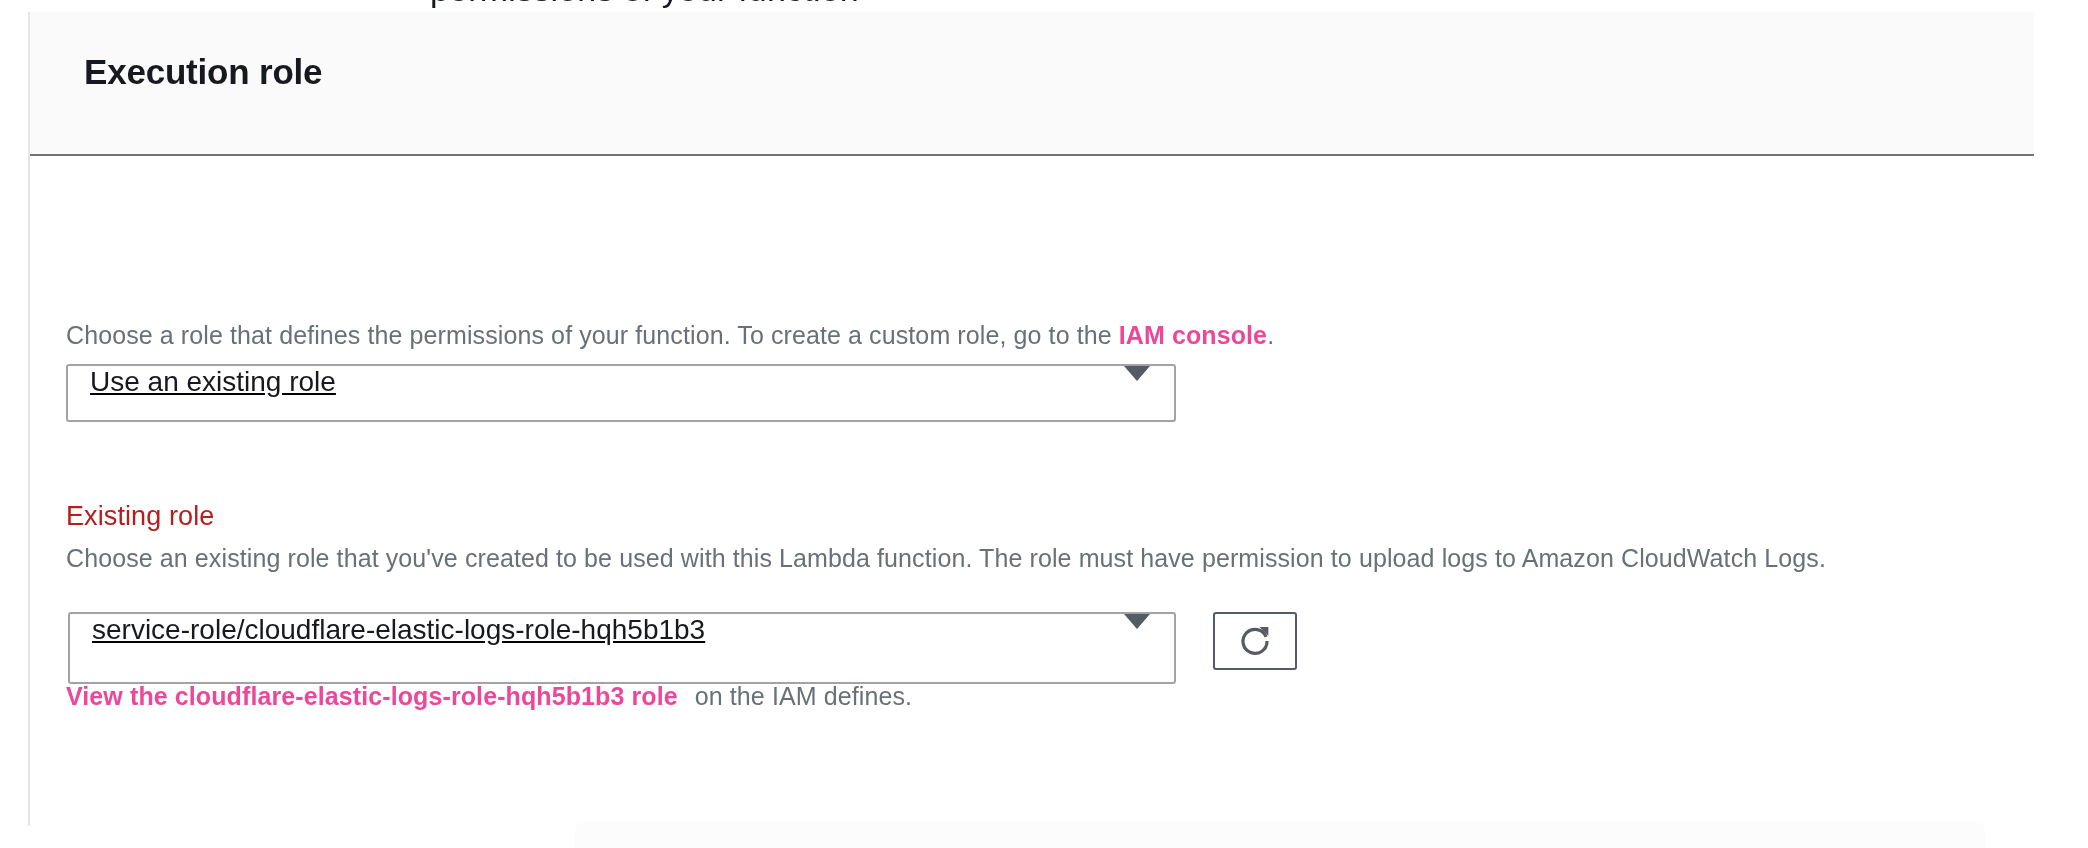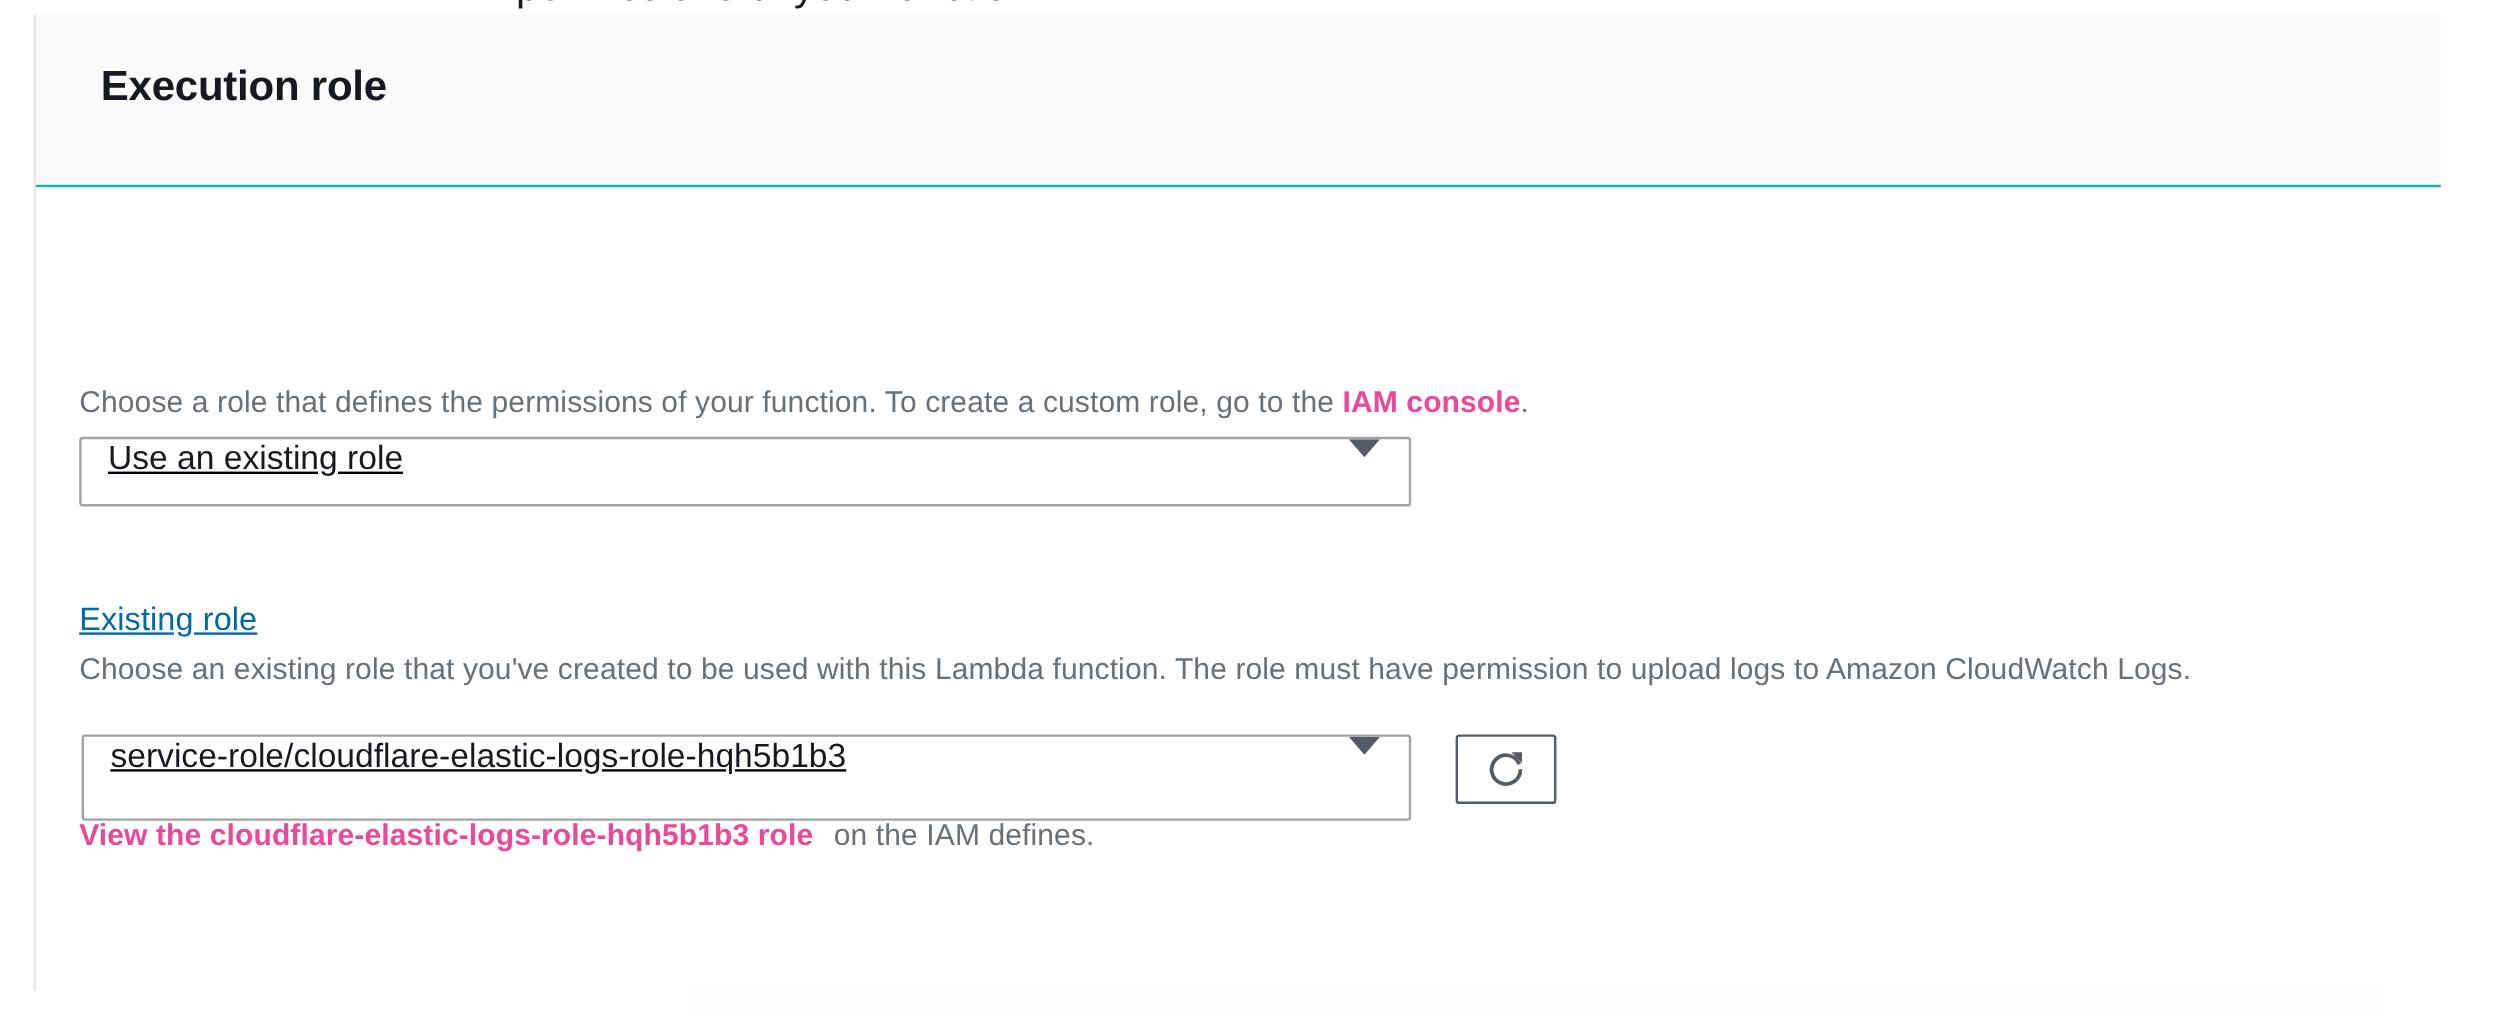--- a/index.html
+++ b/index.html
@@ -44,21 +44,21 @@
     width: 2006px;
     height: 814px;
     background: #ffffff;
     border-left: 2px solid #e4e7e9;
     box-sizing: border-box;
   }
   .card-header {
     position: relative;
     height: 144px;
     background: #fafafa;
-    border-bottom: 2px solid #14b8a6;
+    border-bottom: 2px solid #737373;
     box-sizing: border-box;
   }
   .card-header-title {
     position: absolute;
     left: 54px;
     top: 40px;
     font-size: 35px;
     font-weight: bold;
     color: #16191f;
     letter-spacing: -0.2px;
@@ -79,23 +79,22 @@
   }
   .helper-text .link,
   .inline-link {
     color: #ec4899;
     font-weight: bold;
     text-decoration: none;
   }
   .field-label {
     position: absolute;
     font-size: 27px;
-    color: #0369a1;
+    color: #b91c1c;
     letter-spacing: .1px;
-    text-decoration: underline;
   }
 
   
   .role-desc {
     left: 36px;
     top: 162px;
     width: 1900px;
   }
 
   

